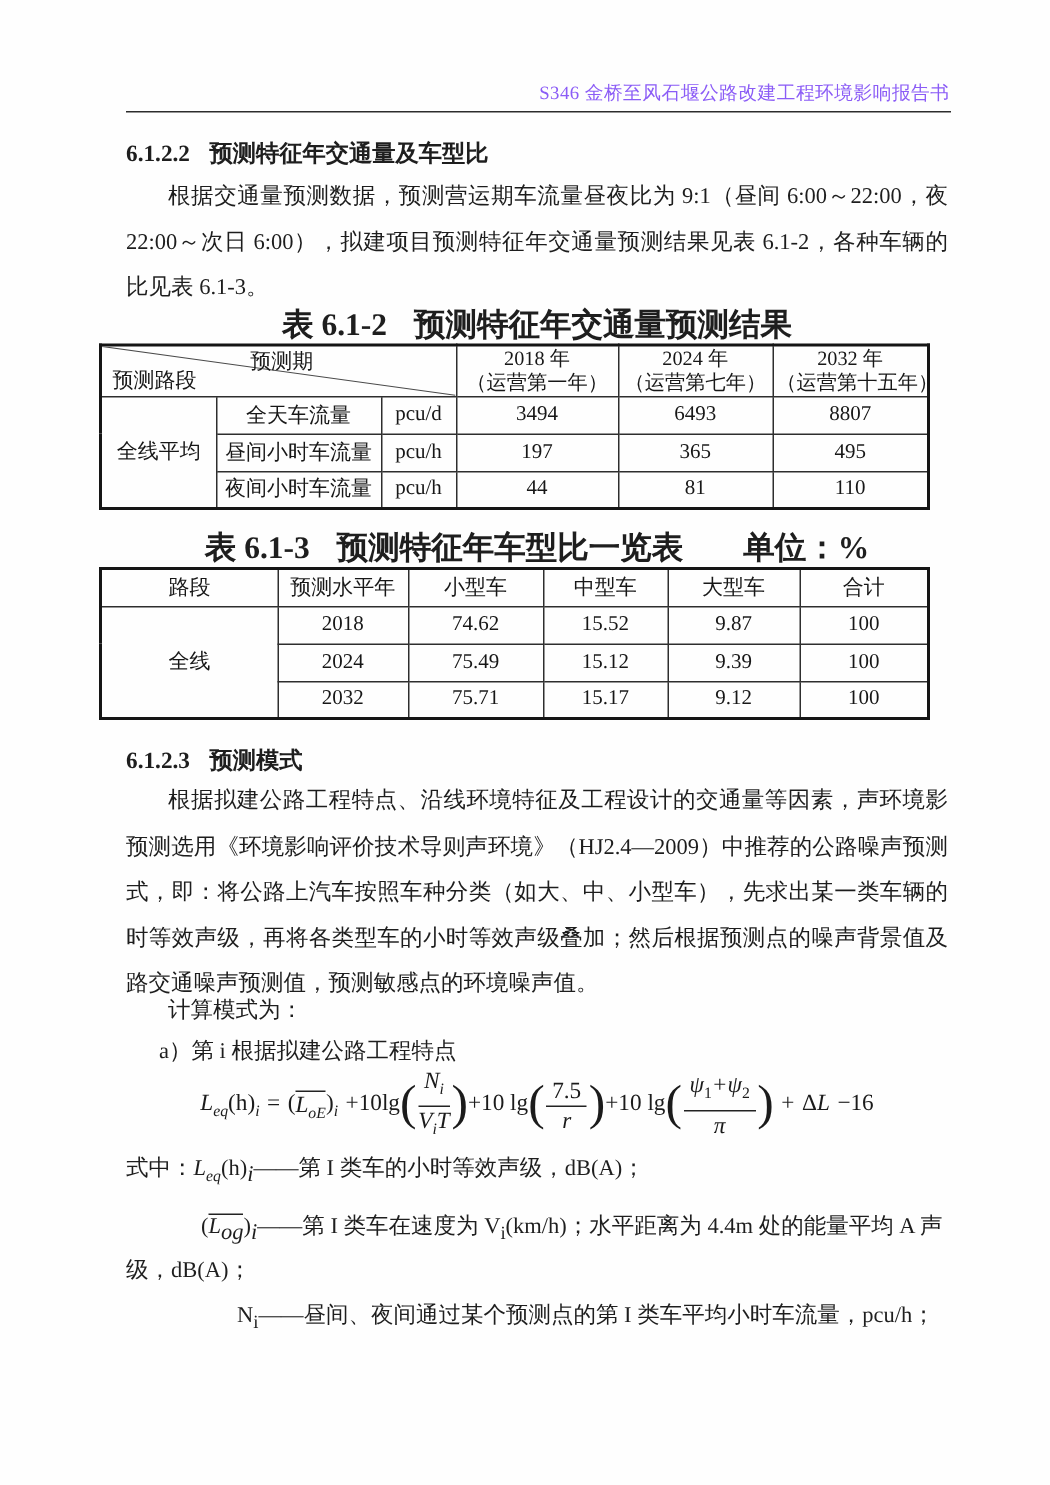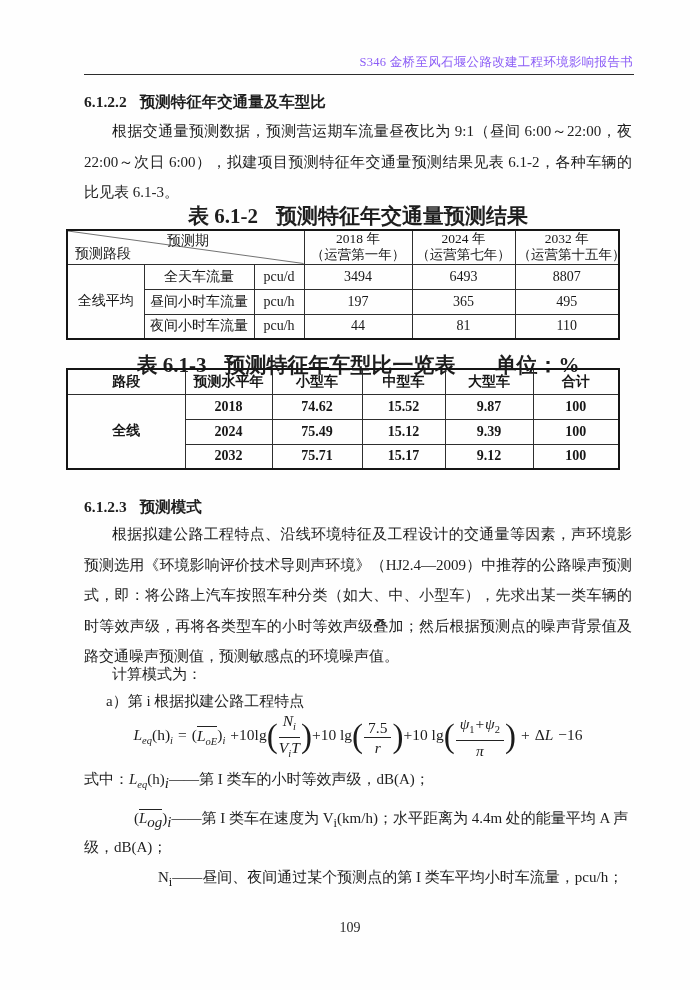--- a/index.html
+++ b/index.html
@@ -27,21 +27,21 @@
   #item-a { top:690px; padding-left:22px; }
   
   .caption { position:absolute; left:84px; width:548px; text-align:center; font-weight:bold; font-size:21px; white-space:nowrap; }
   #cap1 { top:202px; } #cap2 { top:351px; }
   .cap-label { margin-right:18px; }
   .cap-unit { margin-left:40px; }
   
   .tbl { position:absolute; left:66px; width:552px; border-collapse:collapse; table-layout:fixed; font-size:14px; color:#171717; }
   .tbl td { border:1px solid #2e2e2e; text-align:center; vertical-align:middle; padding:0 2px; }
   .tbl { border:2px solid #151515;padding-left:12px; }
-  #t1 { top:229px; } #t2 { top:368px;font-weight:bold; }
+  #t1 { top:229px; } #t2 { top:378px; }
   #t1 tr.hrow { height:34px; } #t1 tr.drow { height:25px; }
   #t2 tr.hrow { height:25px; } #t2 tr.drow { height:25px; }
   .yl { font-size:13.5px; line-height:16px; white-space:nowrap; }
   .diagcell { position:relative; }
   .diagcell svg { position:absolute; top:0; left:0; width:100%; height:100%; }
   .diag-top { position:absolute; top:1px; left:42%; font-size:14px; }
   .diag-bottom { position:absolute; bottom:1px; left:7px; font-size:14px; }
   
   #formula-wrap { position:absolute; top:710px; left:84px; width:548px; height:54px;
     display:flex; justify-content:center; align-items:center; }
@@ -217,15 +217,14 @@
   <div class="single" id="exp2a">
     <span>(</span><span class="ovl"><span class="mt">L</span><sub class="mt">og</sub></span><span>)</span><sub class="mt">i</sub><span>——第 I 类车在速度为 V</span><sub>i</sub><span>(km/h)；水平距离为 4.4m 处的能量平均 A 声</span>
   </div>
 
   <div class="single" id="exp2b">级，dB(A)；</div>
 
   <div class="single" id="exp3">
     <span>N</span><sub>i</sub><span>——昼间、夜间通过某个预测点的第 I 类车平均小时车流量，pcu/h；</span>
   </div>
 
-  <div id="pagenum">109</div>
 
 </div>
 
 </body></html>

